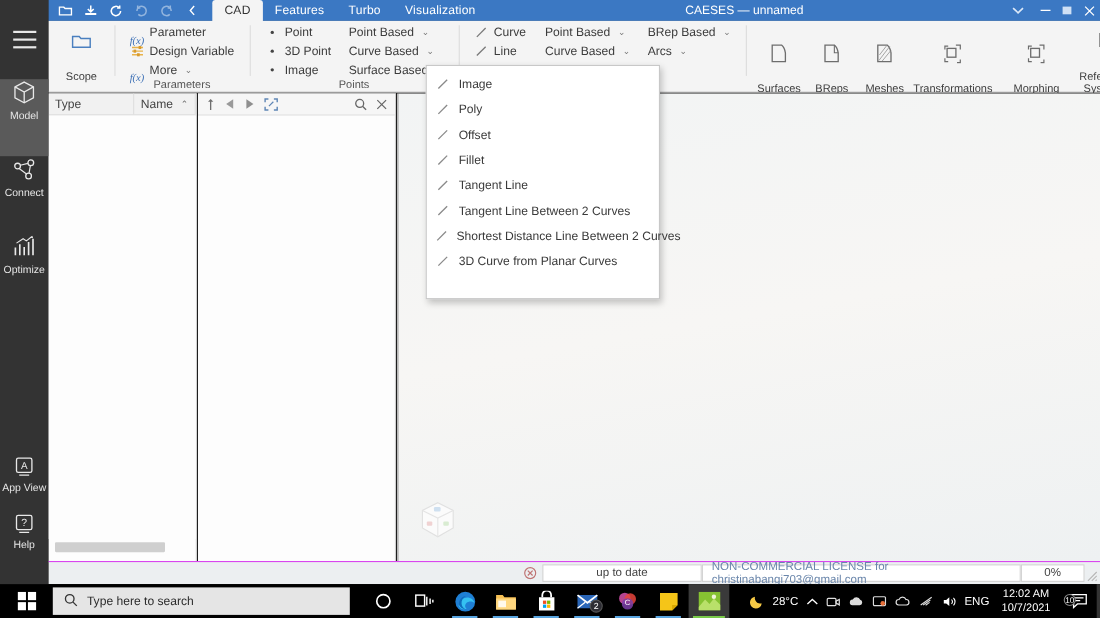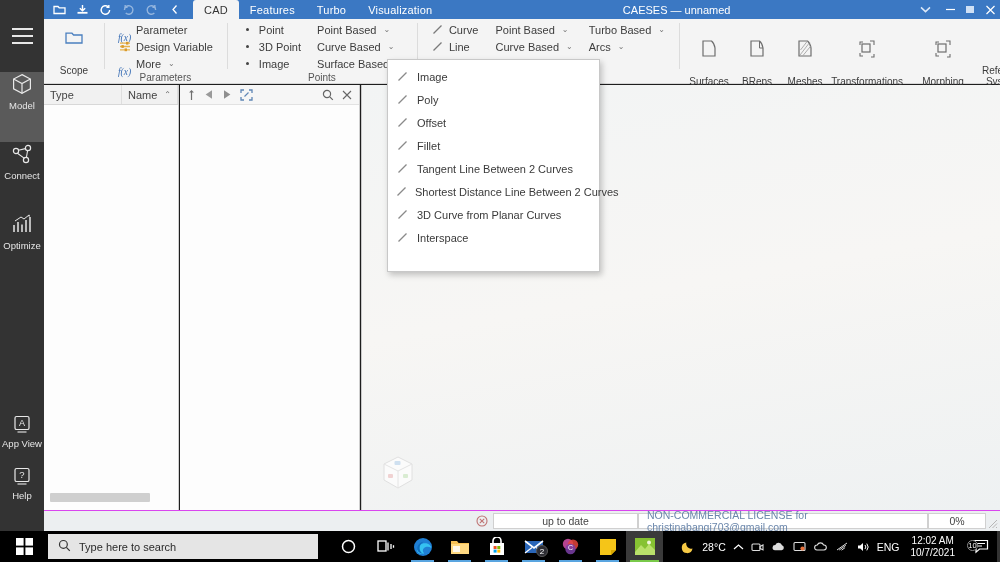--- a/index.html
+++ b/index.html
@@ -477,21 +477,21 @@
             <span>Point Based</span>
             <span class="chev">⌄</span>
           </div>
           <div class="ritem">
             <span>Curve Based</span>
             <span class="chev">⌄</span>
           </div>
         </div>
         <div class="rcol">
           <div class="ritem">
-            <span>Turbo Based</span>
+            <span>BRep Based</span>
             <span class="chev">⌄</span>
           </div>
           <div class="ritem">
             <span>Arcs</span>
             <span class="chev">⌄</span>
           </div>
         </div>
       </div>
       <div class="rgroup-label"></div>
     </div>
@@ -654,45 +654,45 @@
           </svg>
         </span>
       <span>Fillet</span>
     </div>
     <div class="dd-item">
       <span class="ddico">
           <svg width="11" height="11" viewBox="0 0 11 11">
             <path d="M1.5 9.5L9.5 1.5" stroke="#8a8a8a" stroke-width="1.2"></path>
           </svg>
         </span>
-      <span>Tangent Line Between 2 Curves</span>
+      <span>Tangent Line</span>
     </div>
     <div class="dd-item">
       <span class="ddico">
           <svg width="11" height="11" viewBox="0 0 11 11">
             <path d="M1.5 9.5L9.5 1.5" stroke="#8a8a8a" stroke-width="1.2"></path>
           </svg>
         </span>
-      <span>Shortest Distance Line Between 2 Curves</span>
+      <span>Tangent Line Between 2 Curves</span>
     </div>
     <div class="dd-item">
       <span class="ddico">
           <svg width="11" height="11" viewBox="0 0 11 11">
             <path d="M1.5 9.5L9.5 1.5" stroke="#8a8a8a" stroke-width="1.2"></path>
           </svg>
         </span>
-      <span>3D Curve from Planar Curves</span>
+      <span>Shortest Distance Line Between 2 Curves</span>
     </div>
     <div class="dd-item">
       <span class="ddico">
           <svg width="11" height="11" viewBox="0 0 11 11">
             <path d="M1.5 9.5L9.5 1.5" stroke="#8a8a8a" stroke-width="1.2"></path>
           </svg>
         </span>
-      <span>Interspace</span>
+      <span>3D Curve from Planar Curves</span>
     </div>
   </div>
 
   <div class="statusbar">
     <div class="sb-fill"></div>
     <div class="sb-err">
       <svg width="12" height="12" viewBox="0 0 12 12">
           <circle cx="6" cy="6" r="5" fill="none" stroke="#bf7474" stroke-width="1.1"></circle>
           <path d="M3.8 3.8l4.4 4.4M8.2 3.8L3.8 8.2" stroke="#bf7474" stroke-width="1.1"></path>
         </svg>

